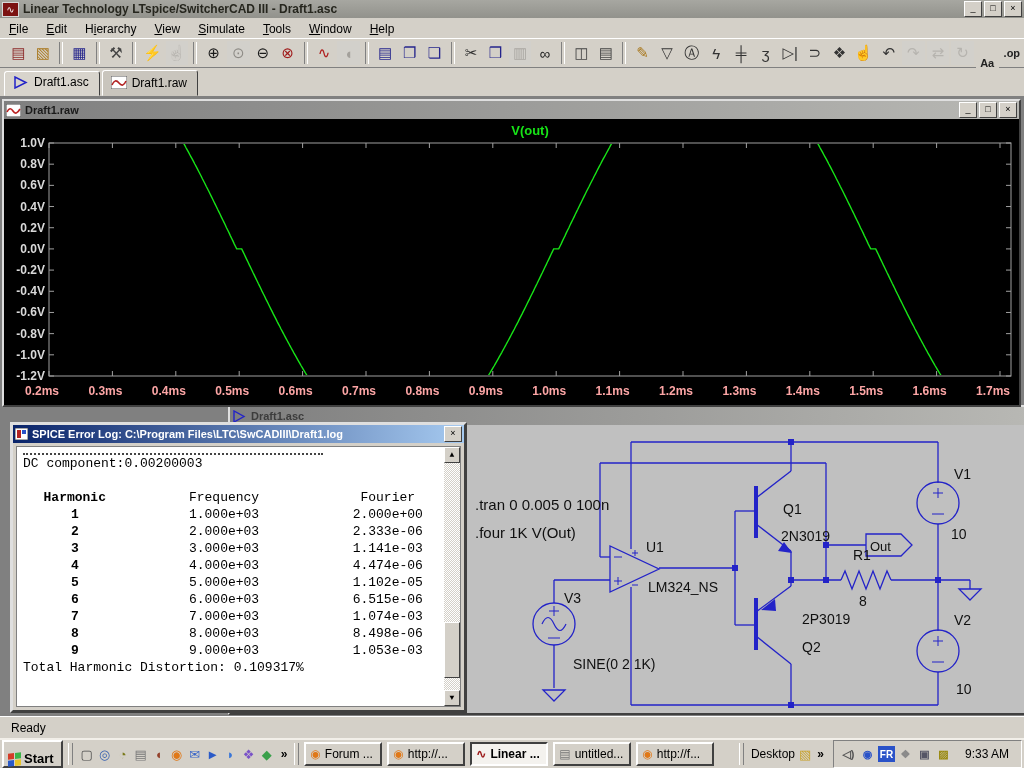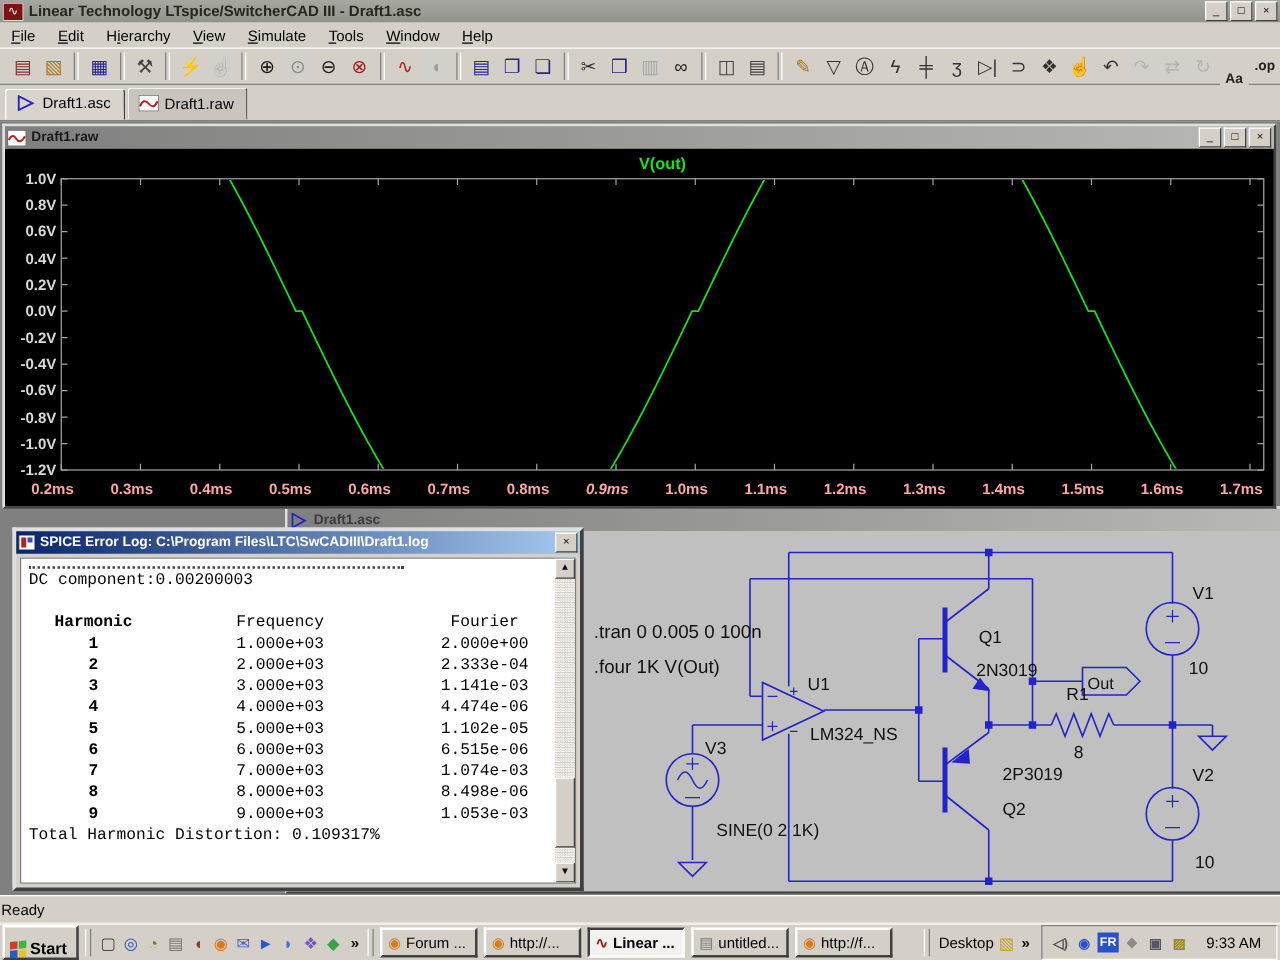--- a/index.html
+++ b/index.html
@@ -62,21 +62,21 @@
   #clipped-line{height:4px;overflow:hidden;margin:2px 10px 0 6px;border-bottom:2px dotted #444;width:300px;}
   
   #log-scroll{position:absolute;right:0;top:0;bottom:0;width:16px;background:#efebe3;
     background-image:repeating-conic-gradient(#fff 0 25%,#d4d0c8 0 50%);background-size:2px 2px;}
   .sbtn{position:absolute;left:0;width:16px;height:16px;background:#d4d0c8;border:1px solid;
     border-color:#fff #404040 #404040 #fff;box-sizing:border-box;font-size:8px;text-align:center;line-height:13px;color:#000;}
   #log-thumb{position:absolute;left:0;width:16px;height:56px;top:175px;background:#d4d0c8;
     border:1px solid;border-color:#fff #404040 #404040 #fff;box-sizing:border-box;}
   
   #statusbar{position:absolute;left:0;top:716px;width:1024px;height:22px;background:#d4d0c8;
-    border-top:1px solid #fff;font-size:12px;color:#000;display:flex;align-items:center;padding-left:1px;box-sizing:border-box;}
+    border-top:1px solid #fff;font-size:12px;color:#000;display:flex;align-items:center;padding-left:11px;box-sizing:border-box;}
   
   #taskbar{position:absolute;left:0;top:738px;width:1024px;height:30px;background:#d4d0c8;
     border-top:2px solid #f2efe9;display:flex;align-items:center;padding:0 2px;box-sizing:border-box;gap:3px;}
   #start-btn{display:flex;align-items:flex-end;gap:3px;height:24px;padding:0 7px 0 4px;background:#d4d0c8;
     border:2px solid;border-color:#fff #404040 #404040 #fff;font-weight:bold;font-size:13px;}
   #start-flag{display:grid;grid-template-columns:6px 6px;grid-template-rows:6px 6px;gap:1px;transform:skewY(-6deg);}
   #start-flag span{display:block;}
   .tb-handle{width:3px;height:22px;border-left:1px solid #fff;border-right:1px solid #808080;margin:0 2px;}
   .ql-icon{width:18px;height:18px;display:flex;align-items:center;justify-content:center;font-size:13px;}
   .chev{font-size:12px;font-weight:bold;padding:0 2px;color:#000;}
@@ -362,21 +362,21 @@
             <path d="M45.0,-66.2L46.3,-67.1L47.5,-67.8L48.8,-68.6L50.1,-69.3L51.3,-70.0L52.6,-70.6L53.9,-71.2L55.1,-71.8L56.4,-72.3L57.7,-72.9L58.9,-73.3L60.2,-73.8L61.5,-74.2L62.8,-74.6L64.0,-74.9L65.3,-75.3L66.6,-75.5L67.8,-75.8L69.1,-76.0L70.4,-76.2L71.6,-76.3L72.9,-76.5L74.2,-76.5L75.4,-76.6L76.7,-76.6L78.0,-76.6L79.2,-76.5L80.5,-76.5L81.8,-76.3L83.0,-76.2L84.3,-76.0L85.6,-75.8L86.8,-75.5L88.1,-75.3L89.4,-74.9L90.6,-74.6L91.9,-74.2L93.2,-73.8L94.5,-73.3L95.7,-72.9L97.0,-72.3L98.3,-71.8L99.5,-71.2L100.8,-70.6L102.1,-70.0L103.3,-69.3L104.6,-68.6L105.9,-67.8L107.1,-67.1L108.4,-66.2L109.7,-65.4L110.9,-64.5L112.2,-63.6L113.5,-62.7L114.7,-61.7L116.0,-60.7L117.3,-59.7L118.5,-58.7L119.8,-57.6L121.1,-56.5L122.3,-55.3L123.6,-54.1L124.9,-52.9L126.2,-51.7L127.4,-50.4L128.7,-49.1L130.0,-47.8L131.2,-46.4L132.5,-45.1L133.8,-43.6L135.0,-42.2L136.3,-40.7L137.6,-39.2L138.8,-37.7L140.1,-36.2L141.4,-34.6L142.6,-33.0L143.9,-31.3L145.2,-29.7L146.4,-28.0L147.7,-26.3L149.0,-24.6L150.2,-22.8L151.5,-21.0L152.8,-19.2L154.0,-17.4L155.3,-15.5L156.6,-13.6L157.9,-11.7L159.1,-9.8L160.4,-7.8L161.7,-5.9L162.9,-3.9L164.2,-1.9L165.5,0.2L166.7,2.2L168.0,4.3L169.3,6.4L170.5,8.6L171.8,10.7L173.1,12.9L174.3,15.0L175.6,17.2L176.9,19.5L178.1,21.7L179.4,24.0L180.7,26.2L181.9,28.5L183.2,30.8L184.5,33.2L185.7,35.5L187.0,37.9L188.3,40.2L189.6,42.6L190.8,45.0L192.1,47.4L193.4,49.9L194.6,52.3L195.9,54.8L197.2,57.2L198.4,59.7L199.7,62.2L201.0,64.7L202.2,67.2L203.5,69.7L204.8,72.3L206.0,74.8L207.3,77.4L208.6,80.0L209.8,82.5L211.1,85.1L212.4,87.7L213.6,90.3L214.9,92.9L216.2,95.5L217.4,98.1L218.7,100.8L220.0,103.4L221.3,106.0L222.5,108.7L223.8,111.3L225.1,113.9L226.3,116.6L227.6,119.2L228.9,121.9L230.1,124.6L231.4,127.2L232.7,129.9L233.9,129.9L235.2,129.9L236.5,129.9L237.7,129.9L239.0,132.6L240.3,135.3L241.5,137.9L242.8,140.6L244.1,143.2L245.3,145.9L246.6,148.5L247.9,151.2L249.1,153.8L250.4,156.4L251.7,159.1L253.0,161.7L254.2,164.3L255.5,166.9L256.8,169.5L258.0,172.1L259.3,174.7L260.6,177.3L261.8,179.9L263.1,182.4L264.4,185.0L265.6,187.5L266.9,190.1L268.2,192.6L269.4,195.1L270.7,197.6L272.0,200.1L273.2,202.6L274.5,205.1L275.8,207.5L277.0,210.0L278.3,212.4L279.6,214.8L280.8,217.2L282.1,219.6L283.4,222.0L284.7,224.3L285.9,226.7L287.2,229.0L288.5,231.3L289.7,233.6L291.0,235.9L292.3,238.1L293.5,240.3L294.8,242.6L296.1,244.8L297.3,247.0L298.6,249.1L299.9,251.3L301.1,253.4L302.4,255.5L303.7,257.6L304.9,259.6L306.2,261.7L307.5,263.7L308.7,265.7L310.0,267.7L311.3,269.6L312.5,271.5L313.8,273.4L315.1,275.3L316.4,277.2L317.6,279.0L318.9,280.8L320.2,282.6L321.4,284.4L322.7,286.1L324.0,287.8L325.2,289.5L326.5,291.2L327.8,292.8L329.0,294.4L330.3,296.0L331.6,297.5L332.8,299.1L334.1,300.5L335.4,302.0L336.6,303.5L337.9,304.9L339.2,306.3L340.4,307.6L341.7,308.9L343.0,310.2L344.2,311.5L345.5,312.7L346.8,313.9L348.1,315.1L349.3,316.3L350.6,317.4L351.9,318.5L353.1,319.5L354.4,320.6L355.7,321.6L356.9,322.5L358.2,323.5L359.5,324.4L360.7,325.2L362.0,326.1L363.3,326.9L364.5,327.6L365.8,328.4L367.1,329.1L368.3,329.8L369.6,330.4L370.9,331.0L372.1,331.6L373.4,332.2L374.7,332.7L375.9,333.2L377.2,333.6L378.5,334.0L379.8,334.4L381.0,334.8L382.3,335.1L383.6,335.4L384.8,335.6L386.1,335.8L387.4,336.0L388.6,336.2L389.9,336.3L391.2,336.4L392.4,336.4L393.7,336.4L395.0,336.4L396.2,336.4L397.5,336.3L398.8,336.2L400.0,336.0L401.3,335.8L402.6,335.6L403.8,335.4L405.1,335.1L406.4,334.8L407.6,334.4L408.9,334.0L410.2,333.6L411.5,333.2L412.7,332.7L414.0,332.2L415.3,331.6L416.5,331.0L417.8,330.4L419.1,329.8L420.3,329.1L421.6,328.4L422.9,327.6L424.1,326.9L425.4,326.1L426.7,325.2L427.9,324.4L429.2,323.5L430.5,322.5L431.7,321.6L433.0,320.6L434.3,319.5L435.5,318.5L436.8,317.4L438.1,316.3L439.3,315.1L440.6,313.9L441.9,312.7L443.2,311.5L444.4,310.2L445.7,308.9L447.0,307.6L448.2,306.3L449.5,304.9L450.8,303.5L452.0,302.0L453.3,300.5L454.6,299.1L455.8,297.5L457.1,296.0L458.4,294.4L459.6,292.8L460.9,291.2L462.2,289.5L463.4,287.8L464.7,286.1L466.0,284.4L467.2,282.6L468.5,280.8L469.8,279.0L471.0,277.2L472.3,275.3L473.6,273.4L474.9,271.5L476.1,269.6L477.4,267.7L478.7,265.7L479.9,263.7L481.2,261.7L482.5,259.6L483.7,257.6L485.0,255.5L486.3,253.4L487.5,251.3L488.8,249.1L490.1,247.0L491.3,244.8L492.6,242.6L493.9,240.3L495.1,238.1L496.4,235.9L497.7,233.6L498.9,231.3L500.2,229.0L501.5,226.7L502.7,224.3L504.0,222.0L505.3,219.6L506.6,217.2L507.8,214.8L509.1,212.4L510.4,210.0L511.6,207.5L512.9,205.1L514.2,202.6L515.4,200.1L516.7,197.6L518.0,195.1L519.2,192.6L520.5,190.1L521.8,187.5L523.0,185.0L524.3,182.4L525.6,179.9L526.8,177.3L528.1,174.7L529.4,172.1L530.6,169.5L531.9,166.9L533.2,164.3L534.4,161.7L535.7,159.1L537.0,156.4L538.3,153.8L539.5,151.2L540.8,148.5L542.1,145.9L543.3,143.2L544.6,140.6L545.9,137.9L547.1,135.3L548.4,132.6L549.7,129.9L550.9,129.9L552.2,129.9L553.5,129.9L554.7,129.9L556.0,127.2L557.3,124.6L558.5,121.9L559.8,119.2L561.1,116.6L562.3,113.9L563.6,111.3L564.9,108.7L566.1,106.0L567.4,103.4L568.7,100.8L570.0,98.1L571.2,95.5L572.5,92.9L573.8,90.3L575.0,87.7L576.3,85.1L577.6,82.5L578.8,80.0L580.1,77.4L581.4,74.8L582.6,72.3L583.9,69.7L585.2,67.2L586.4,64.7L587.7,62.2L589.0,59.7L590.2,57.2L591.5,54.8L592.8,52.3L594.0,49.9L595.3,47.4L596.6,45.0L597.8,42.6L599.1,40.2L600.4,37.9L601.7,35.5L602.9,33.2L604.2,30.8L605.5,28.5L606.7,26.2L608.0,24.0L609.3,21.7L610.5,19.5L611.8,17.2L613.1,15.0L614.3,12.9L615.6,10.7L616.9,8.6L618.1,6.4L619.4,4.3L620.7,2.2L621.9,0.2L623.2,-1.9L624.5,-3.9L625.7,-5.9L627.0,-7.8L628.3,-9.8L629.5,-11.7L630.8,-13.6L632.1,-15.5L633.4,-17.4L634.6,-19.2L635.9,-21.0L637.2,-22.8L638.4,-24.6L639.7,-26.3L641.0,-28.0L642.2,-29.7L643.5,-31.3L644.8,-33.0L646.0,-34.6L647.3,-36.2L648.6,-37.7L649.8,-39.2L651.1,-40.7L652.4,-42.2L653.6,-43.6L654.9,-45.1L656.2,-46.4L657.4,-47.8L658.7,-49.1L660.0,-50.4L661.2,-51.7L662.5,-52.9L663.8,-54.1L665.1,-55.3L666.3,-56.5L667.6,-57.6L668.9,-58.7L670.1,-59.7L671.4,-60.7L672.7,-61.7L673.9,-62.7L675.2,-63.6L676.5,-64.5L677.7,-65.4L679.0,-66.2L680.3,-67.1L681.5,-67.8L682.8,-68.6L684.1,-69.3L685.3,-70.0L686.6,-70.6L687.9,-71.2L689.1,-71.8L690.4,-72.3L691.7,-72.9L692.9,-73.3L694.2,-73.8L695.5,-74.2L696.8,-74.6L698.0,-74.9L699.3,-75.3L700.6,-75.5L701.8,-75.8L703.1,-76.0L704.4,-76.2L705.6,-76.3L706.9,-76.5L708.2,-76.5L709.4,-76.6L710.7,-76.6L712.0,-76.6L713.2,-76.5L714.5,-76.5L715.8,-76.3L717.0,-76.2L718.3,-76.0L719.6,-75.8L720.8,-75.5L722.1,-75.3L723.4,-74.9L724.6,-74.6L725.9,-74.2L727.2,-73.8L728.5,-73.3L729.7,-72.9L731.0,-72.3L732.3,-71.8L733.5,-71.2L734.8,-70.6L736.1,-70.0L737.3,-69.3L738.6,-68.6L739.9,-67.8L741.1,-67.1L742.4,-66.2L743.7,-65.4L744.9,-64.5L746.2,-63.6L747.5,-62.7L748.7,-61.7L750.0,-60.7L751.3,-59.7L752.5,-58.7L753.8,-57.6L755.1,-56.5L756.3,-55.3L757.6,-54.1L758.9,-52.9L760.2,-51.7L761.4,-50.4L762.7,-49.1L764.0,-47.8L765.2,-46.4L766.5,-45.1L767.8,-43.6L769.0,-42.2L770.3,-40.7L771.6,-39.2L772.8,-37.7L774.1,-36.2L775.4,-34.6L776.6,-33.0L777.9,-31.3L779.2,-29.7L780.4,-28.0L781.7,-26.3L783.0,-24.6L784.2,-22.8L785.5,-21.0L786.8,-19.2L788.0,-17.4L789.3,-15.5L790.6,-13.6L791.9,-11.7L793.1,-9.8L794.4,-7.8L795.7,-5.9L796.9,-3.9L798.2,-1.9L799.5,0.2L800.7,2.2L802.0,4.3L803.3,6.4L804.5,8.6L805.8,10.7L807.1,12.9L808.3,15.0L809.6,17.2L810.9,19.5L812.1,21.7L813.4,24.0L814.7,26.2L815.9,28.5L817.2,30.8L818.5,33.2L819.7,35.5L821.0,37.9L822.3,40.2L823.6,42.6L824.8,45.0L826.1,47.4L827.4,49.9L828.6,52.3L829.9,54.8L831.2,57.2L832.4,59.7L833.7,62.2L835.0,64.7L836.2,67.2L837.5,69.7L838.8,72.3L840.0,74.8L841.3,77.4L842.6,80.0L843.8,82.5L845.1,85.1L846.4,87.7L847.6,90.3L848.9,92.9L850.2,95.5L851.4,98.1L852.7,100.8L854.0,103.4L855.3,106.0L856.5,108.7L857.8,111.3L859.1,113.9L860.3,116.6L861.6,119.2L862.9,121.9L864.1,124.6L865.4,127.2L866.7,129.9L867.9,129.9L869.2,129.9L870.5,129.9L871.7,129.9L873.0,132.6L874.3,135.3L875.5,137.9L876.8,140.6L878.1,143.2L879.3,145.9L880.6,148.5L881.9,151.2L883.1,153.8L884.4,156.4L885.7,159.1L887.0,161.7L888.2,164.3L889.5,166.9L890.8,169.5L892.0,172.1L893.3,174.7L894.6,177.3L895.8,179.9L897.1,182.4L898.4,185.0L899.6,187.5L900.9,190.1L902.2,192.6L903.4,195.1L904.7,197.6L906.0,200.1L907.2,202.6L908.5,205.1L909.8,207.5L911.0,210.0L912.3,212.4L913.6,214.8L914.8,217.2L916.1,219.6L917.4,222.0L918.7,224.3L919.9,226.7L921.2,229.0L922.5,231.3L923.7,233.6L925.0,235.9L926.3,238.1L927.5,240.3L928.8,242.6L930.1,244.8L931.3,247.0L932.6,249.1L933.9,251.3L935.1,253.4L936.4,255.5L937.7,257.6L938.9,259.6L940.2,261.7L941.5,263.7L942.7,265.7L944.0,267.7L945.3,269.6L946.5,271.5L947.8,273.4L949.1,275.3L950.4,277.2L951.6,279.0L952.9,280.8L954.2,282.6L955.4,284.4L956.7,286.1L958.0,287.8L959.2,289.5L960.5,291.2L961.8,292.8L963.0,294.4L964.3,296.0L965.6,297.5L966.8,299.1L968.1,300.5L969.4,302.0L970.6,303.5L971.9,304.9L973.2,306.3L974.4,307.6L975.7,308.9L977.0,310.2L978.2,311.5L979.5,312.7L980.8,313.9L982.1,315.1L983.3,316.3L984.6,317.4L985.9,318.5L987.1,319.5L988.4,320.6L989.7,321.6L990.9,322.5L992.2,323.5L993.5,324.4L994.7,325.2L996.0,326.1L997.3,326.9L998.5,327.6L999.8,328.4L1001.1,329.1L1002.3,329.8L1003.6,330.4L1004.9,331.0L1006.1,331.6L1007.4,332.2" fill="none" stroke="#17e317" stroke-width="1.4" clip-path="url(#plotclip)"></path>
           </svg>
         <div id="wave-labels">
             <div class="xlab" style="left: 21px; top: 265px;">0.2ms</div>
             <div class="xlab" style="left: 84.4px; top: 265px;">0.3ms</div>
             <div class="xlab" style="left: 147.8px; top: 265px;">0.4ms</div>
             <div class="xlab" style="left: 211.2px; top: 265px;">0.5ms</div>
             <div class="xlab" style="left: 274.6px; top: 265px;">0.6ms</div>
             <div class="xlab" style="left: 338px; top: 265px;">0.7ms</div>
             <div class="xlab" style="left: 401.4px; top: 265px;">0.8ms</div>
-            <div class="xlab" style="left: 464.8px; top: 265px; font-style: italic;">0.9ms</div>
+            <div class="xlab" style="left: 464.8px; top: 265px;">0.9ms</div>
             <div class="xlab" style="left: 528.2px; top: 265px;">1.0ms</div>
             <div class="xlab" style="left: 591.6px; top: 265px;">1.1ms</div>
             <div class="xlab" style="left: 655px; top: 265px;">1.2ms</div>
             <div class="xlab" style="left: 718.4px; top: 265px;">1.3ms</div>
             <div class="xlab" style="left: 781.8px; top: 265px;">1.4ms</div>
             <div class="xlab" style="left: 845.2px; top: 265px;">1.5ms</div>
             <div class="xlab" style="left: 908.6px; top: 265px;">1.6ms</div>
             <div class="xlab" style="left: 972px; top: 265px;">1.7ms</div>
             <div class="ylab" style="left: 0px; top: 17px;">1.0V</div>
             <div class="ylab" style="left: 0px; top: 38.1818px;">0.8V</div>
@@ -416,21 +416,21 @@
               <span class="lc3">Fourier</span>
             </div>
             <div class="logrow">
               <span class="lc1">1</span>
               <span class="lc2">1.000e+03</span>
               <span class="lc3">2.000e+00</span>
             </div>
             <div class="logrow">
               <span class="lc1">2</span>
               <span class="lc2">2.000e+03</span>
-              <span class="lc3">2.333e-04</span>
+              <span class="lc3">2.333e-06</span>
             </div>
             <div class="logrow">
               <span class="lc1">3</span>
               <span class="lc2">3.000e+03</span>
               <span class="lc3">1.141e-03</span>
             </div>
             <div class="logrow">
               <span class="lc1">4</span>
               <span class="lc2">4.000e+03</span>
               <span class="lc3">4.474e-06</span>

